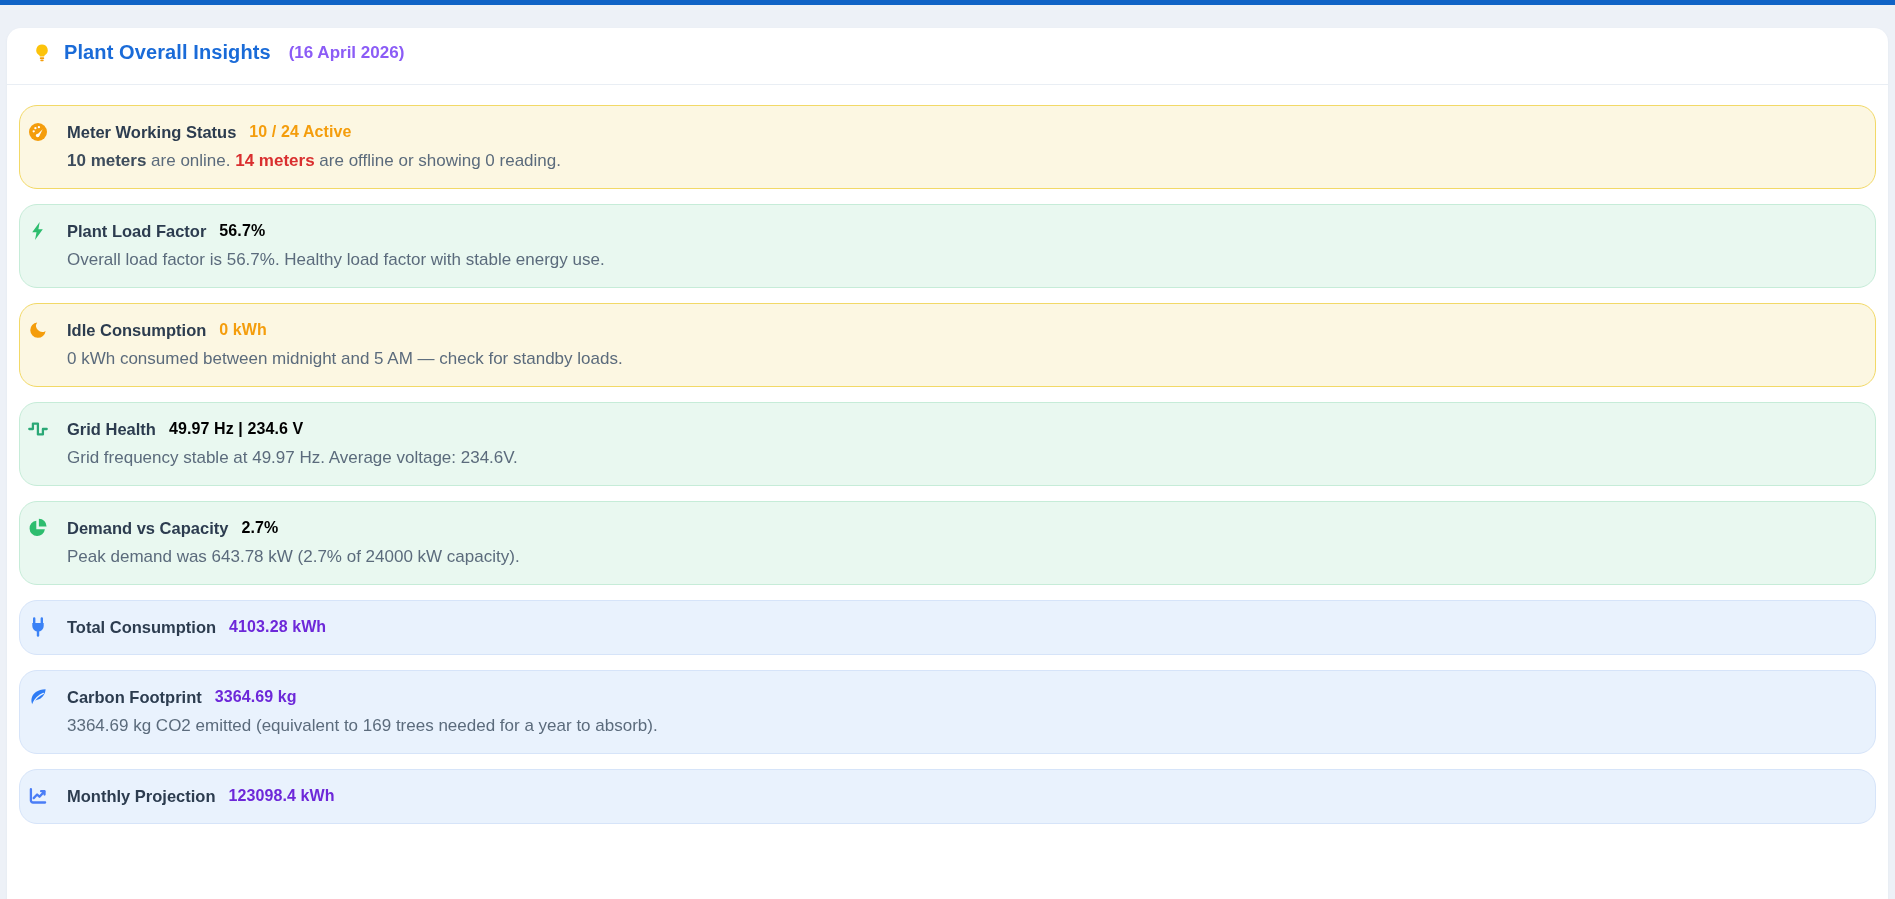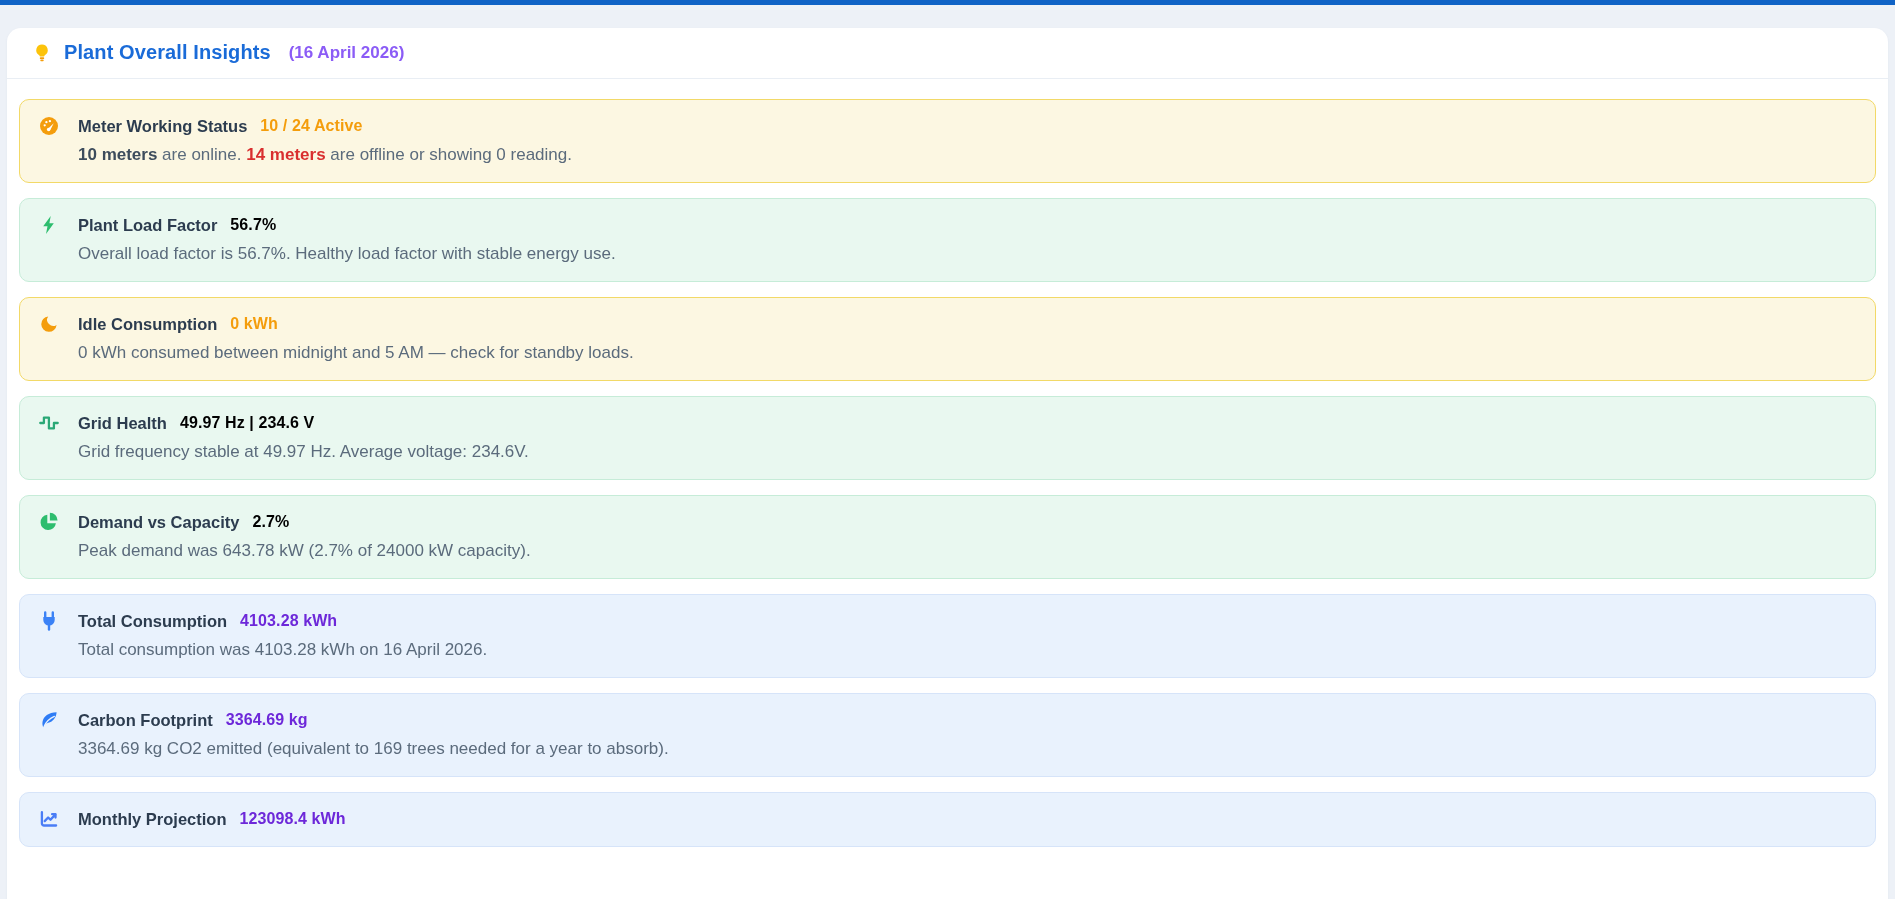--- a/index.html
+++ b/index.html
@@ -9,29 +9,29 @@
     font-family:"Liberation Sans",sans-serif;
     -webkit-font-smoothing:antialiased;
   }
   .topbar{height:5px;background:#1063c6;}
   .panel{
     margin:23px 7px 0;background:#ffffff;border-radius:14px 14px 0 0;
     height:871px;box-shadow:0 1px 3px rgba(16,50,90,.05);
   }
   .panel-header{
     display:flex;align-items:center;
-    padding:13px 25px 14px;border-bottom:1px solid #e9eef4;
+    padding:13px 25px 20px;border-bottom:1px solid #e9eef4;
   }
   .hdr-icon{width:20px;height:20px;display:inline-flex;flex:0 0 auto;}
   .page-title{color:#1a6bd8;font-size:20px;font-weight:700;margin-left:12px;letter-spacing:.1px;}
   .header-date{color:#8b5cf6;font-size:17px;font-weight:600;margin-left:18px;}
   .cards{padding:20px 12px 0;}
   .card{
-    border-radius:10px;border:1px solid transparent;
-    padding:16px 19px 17px;margin-bottom:15px;
+    border-radius:18px;border:1px solid transparent;
+    padding:16px 8px 17px;margin-bottom:15px;
   }
   .card.warning{background:#fcf7e2;border-color:#f2d967;}
   .card.success{background:#e9f8f0;border-color:#c6ecd8;}
   .card.info{background:#e9f2fd;border-color:#d6e4f9;}
   .card-head{display:flex;align-items:center;}
   .card-icon{width:20px;height:20px;display:inline-flex;flex:0 0 auto;}
   .card-icon svg{width:20px;height:20px;}
   .hdr-icon svg{width:20px;height:20px;}
   .card-title{margin-left:19px;font-size:16.5px;font-weight:700;color:#2c3c4f;}
   .card-value{margin-left:13px;font-size:16px;font-weight:700;letter-spacing:.1px;}
@@ -141,21 +141,20 @@
         <span class="card-icon">
           <svg viewBox="0 0 20 20">
             <path d="M6.2 1.4 V6 M13.8 1.4 V6" stroke="#3b82f6" stroke-width="2.4" stroke-linecap="round" fill="none"></path>
             <path d="M4.3 6 h11.4 v2.9 a5.7 5.7 0 0 1 -11.4 0 z" fill="#3b82f6"></path>
             <path d="M10 13.6 V18.6" stroke="#3b82f6" stroke-width="2.4" stroke-linecap="round" fill="none"></path>
           </svg>
         </span>
         <span class="card-title">Total Consumption</span>
         <span class="card-value v-blue">4103.28 kWh</span>
       </div>
-      <div class="card-desc">Total consumption was 4103.28 kWh on 16 April 2026.</div>
     </div>
 
     <div class="card info">
       <div class="card-head">
         <span class="card-icon">
           <svg viewBox="0 0 20 20">
             <path d="M17.6 2.2 C 9.6 2.5 4.4 6 3.5 12.1 c -.3 2 .1 3.9 .7 5.1 .8 -2.1 2.4 -3.8 5 -4.4 5 -1.2 8 -5.4 8.4 -10.6 z" fill="#2e7cf5"></path>
             <path d="M5.2 16.2 C 7.4 11.4 11.2 8.2 15.4 6.4" stroke="#e9f2fd" stroke-width="1.2" fill="none" stroke-linecap="round"></path>
           </svg>
         </span>

